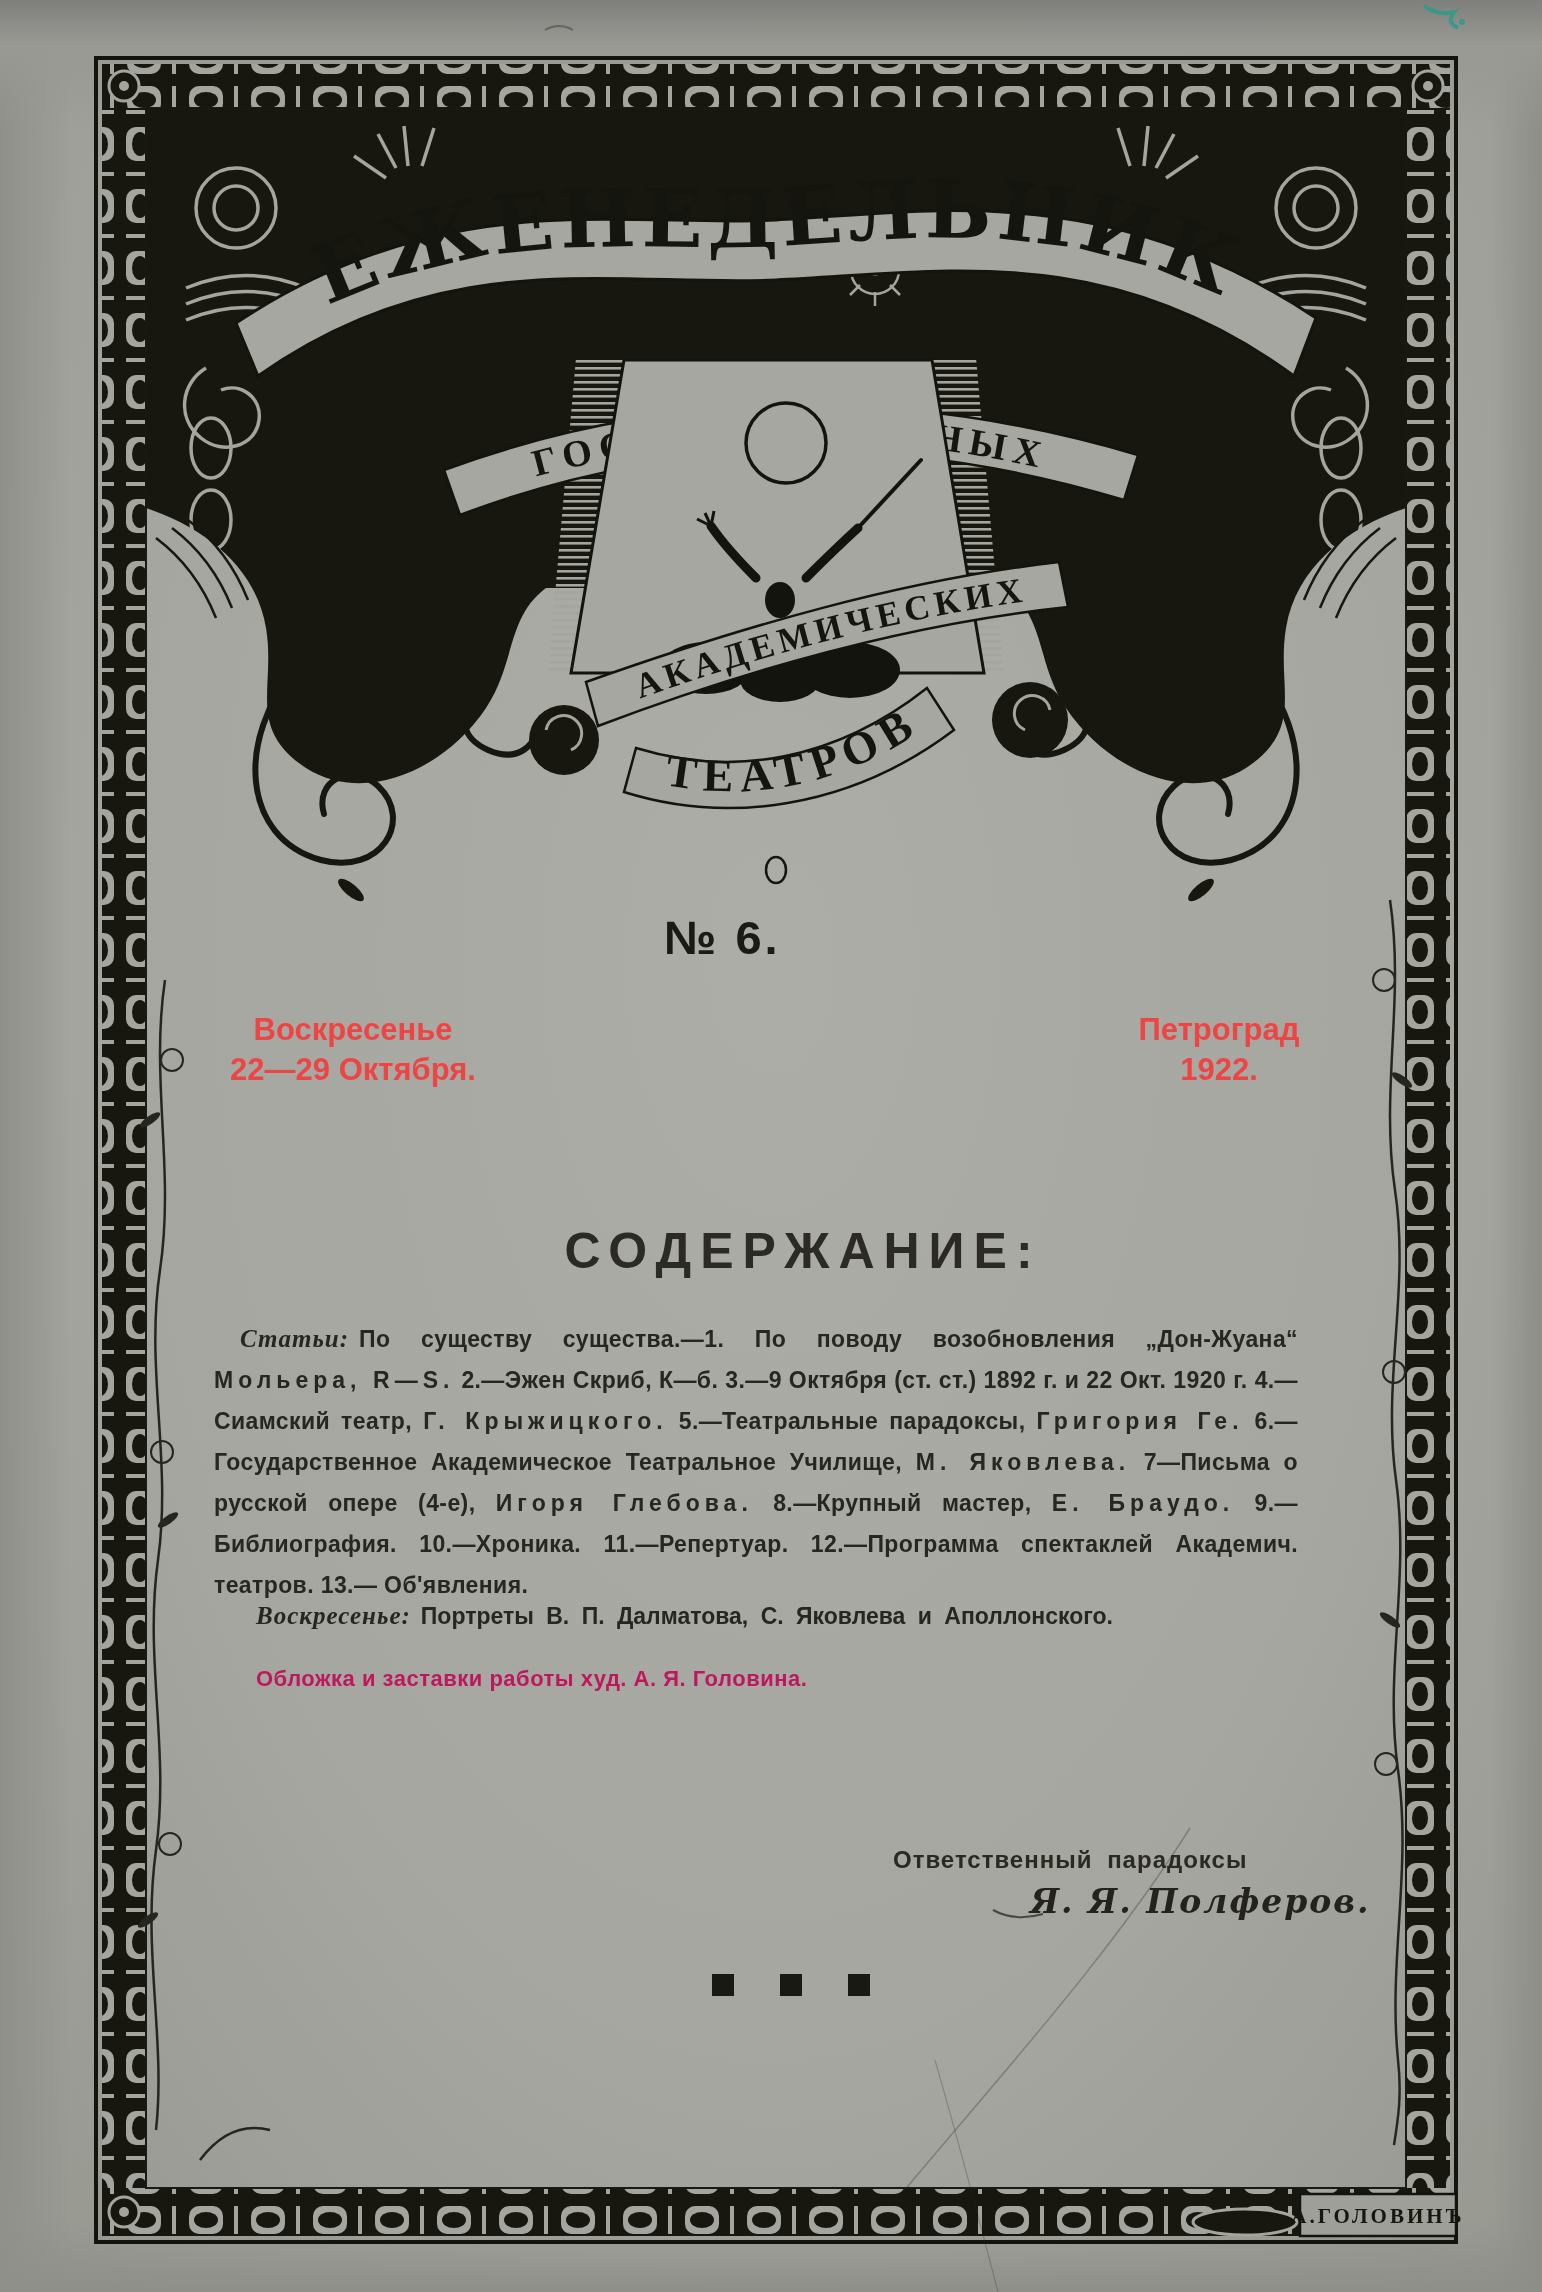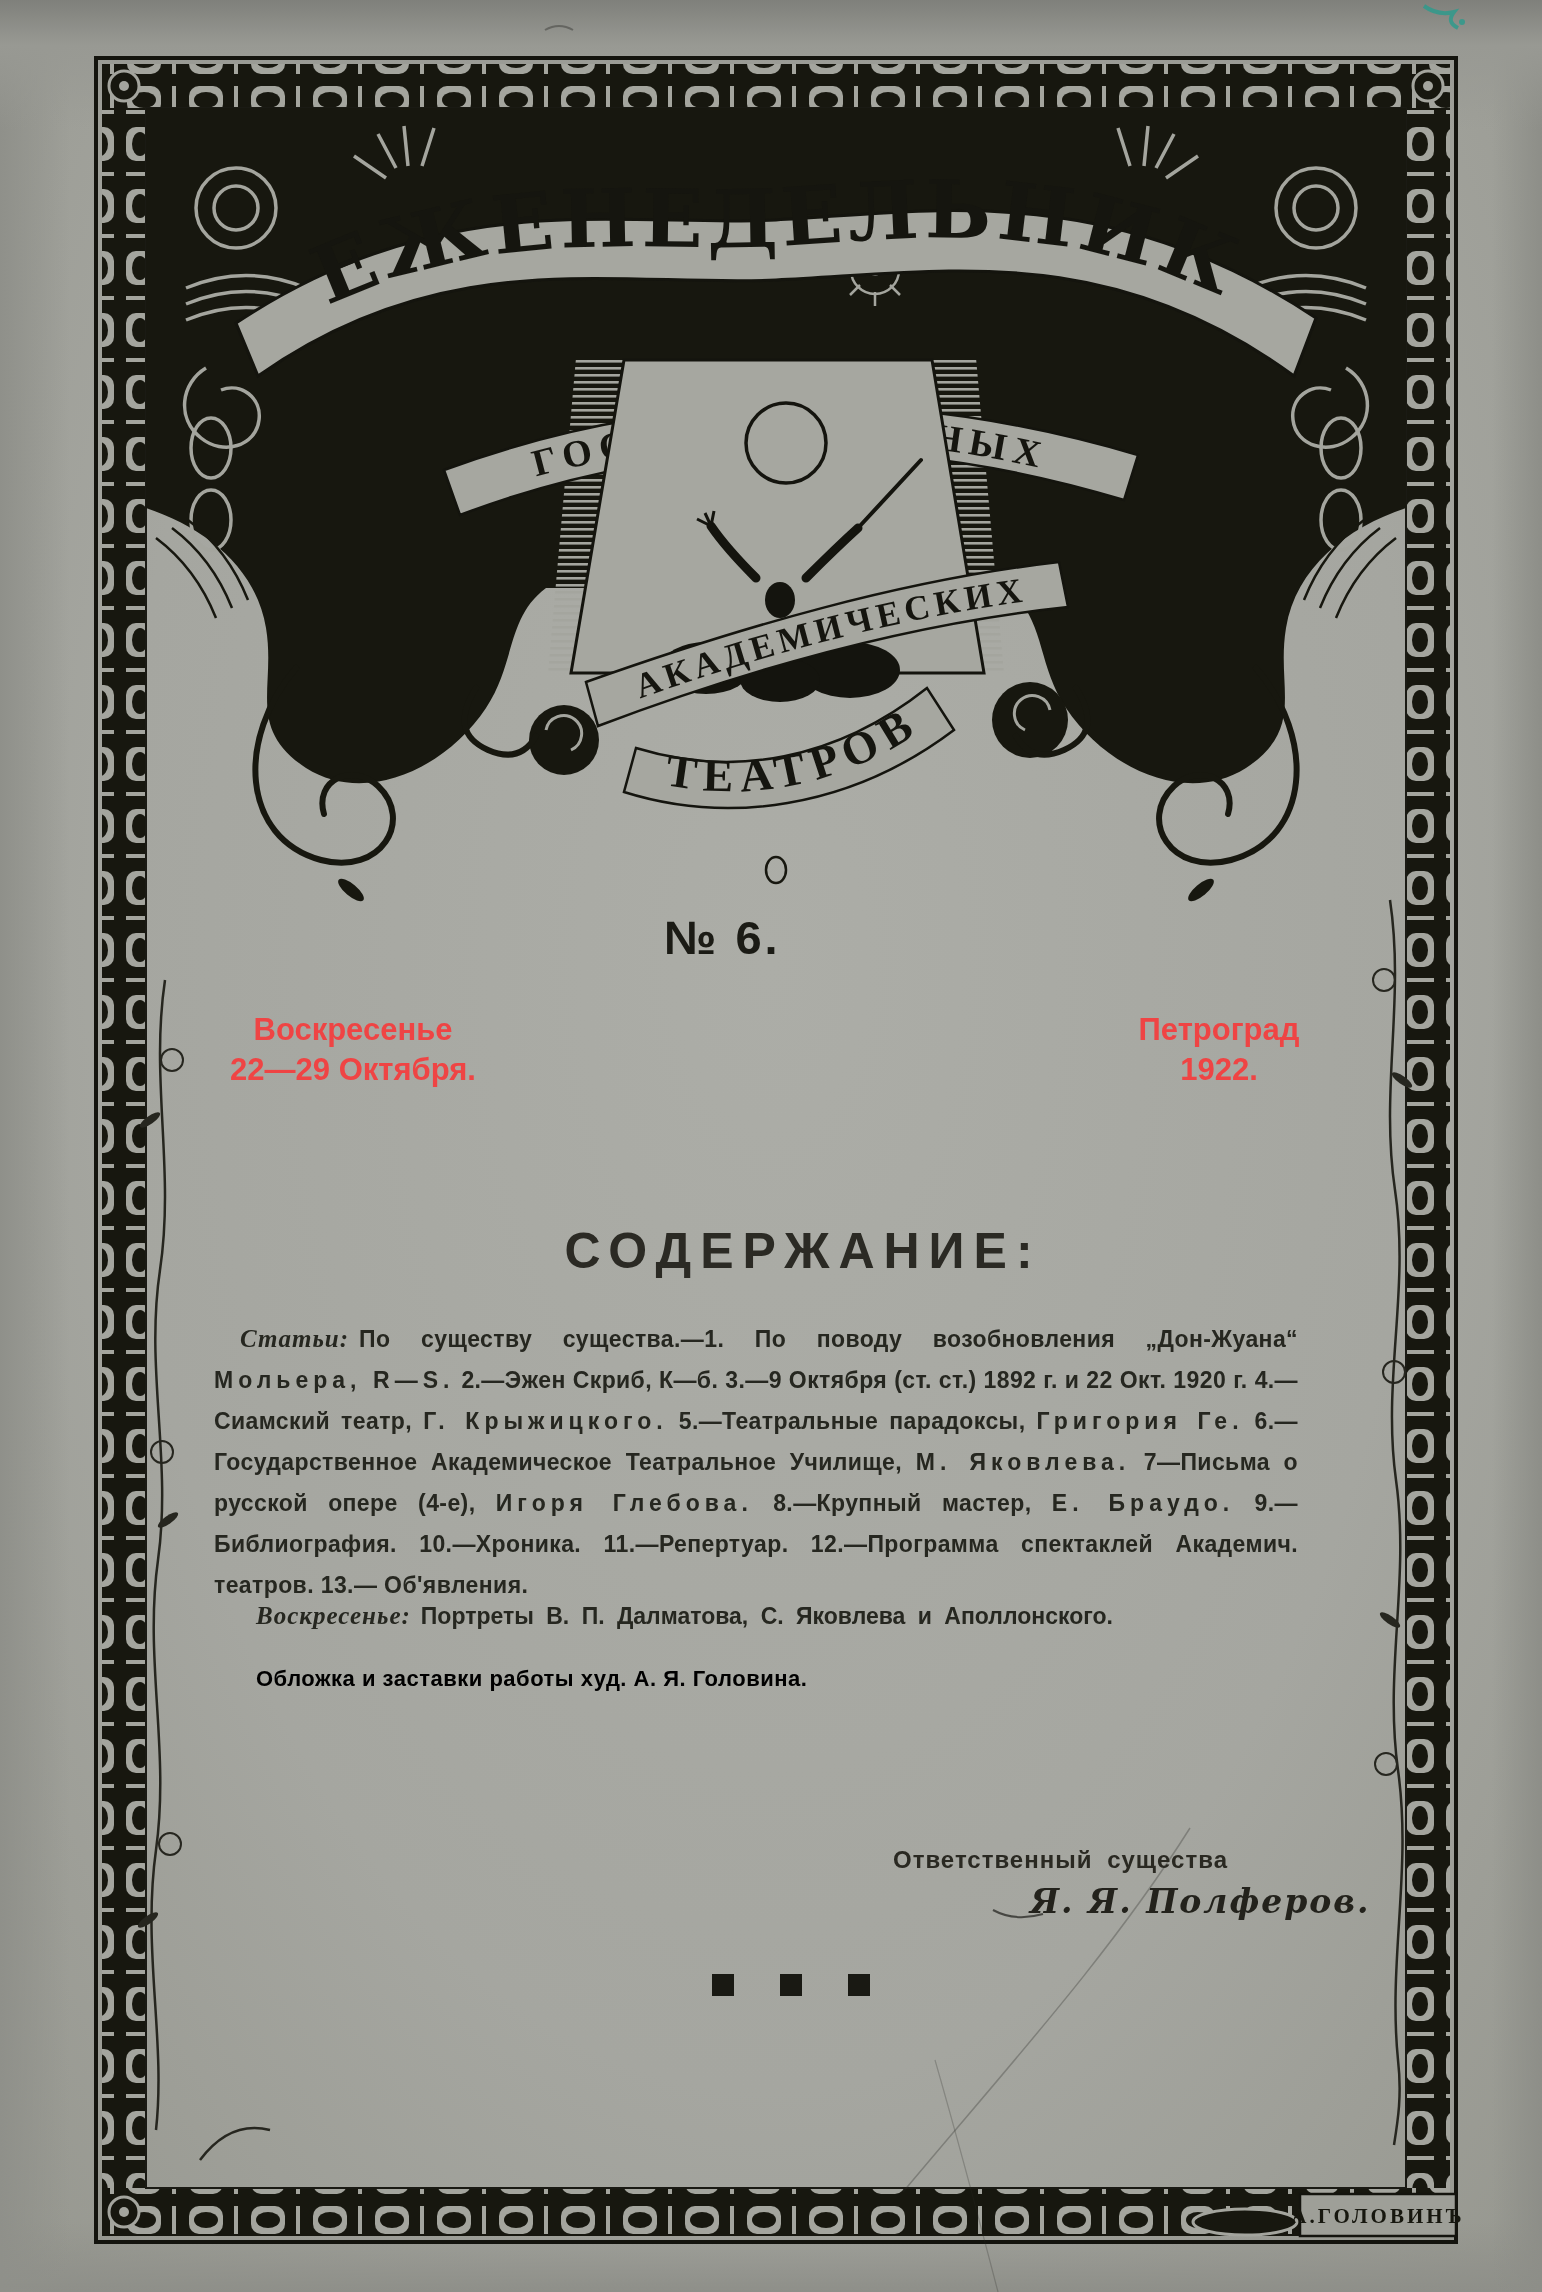--- a/index.html
+++ b/index.html
@@ -23,21 +23,21 @@
     font-size:50px;font-weight:bold;letter-spacing:9px;color:#2b2a24;}
   .contents-text{left:214px;top:1318px;width:1084px;font-size:23px;line-height:41px;
     font-weight:bold;text-align:justify;text-indent:26px;color:#262720;margin:0;}
   .label-italic{font-family:"Liberation Serif",serif;font-style:italic;font-weight:bold;
     font-size:25px;letter-spacing:1px;margin-right:10px;}
   .seg{letter-spacing:0.4px;}
   .seg.spaced{letter-spacing:5px;}
   .illus{left:230px;top:1602px;width:1096px;font-size:23px;font-weight:bold;word-spacing:6px;
     color:#262720;margin:0;text-indent:26px;}
   .cover-note{left:256px;top:1666px;font-size:22px;font-weight:bold;letter-spacing:0.5px;
-    color:#000000;margin:0;}
+    color:#be185d;margin:0;}
   .editor-label{left:893px;top:1846px;font-size:24px;font-weight:bold;letter-spacing:1px;
     word-spacing:7px;color:#2a2922;}
   .editor-name{left:1030px;top:1882px;font-family:"DejaVu Serif",serif;font-style:italic;
     font-weight:bold;font-size:33px;letter-spacing:2px;color:#23221c;}
   .squares{left:712px;top:1974px;display:flex;}
   .sq{width:22px;height:22px;background:#191913;margin-right:46px;}
 </style>
 </head>
 <body>
 
@@ -227,20 +227,20 @@
 </div>
 
 <div class="abs contents-heading">СОДЕРЖАНИЕ:</div>
 
 <p class="abs contents-text"><span class="label-italic">Статьи:</span><span><span class="seg">По существу существа.—1. По поводу возобновления „Дон-Жуана“ </span><span class="seg spaced">Мольера, R—S.</span><span class="seg"> 2.—Эжен Скриб, К—б. 3.—9 Октября (ст. ст.) 1892 г. и 22 Окт. 1920 г. 4.—Сиамский театр, </span><span class="seg spaced">Г. Крыжицкого.</span><span class="seg"> 5.—Театральные парадоксы, </span><span class="seg spaced">Григория Ге.</span><span class="seg"> 6.—Государственное Академическое Театральное Училище, </span><span class="seg spaced">М. Яковлева.</span><span class="seg"> 7—Письма о русской опере (4-е), </span><span class="seg spaced">Игоря Глебова.</span><span class="seg"> 8.—Крупный мастер, </span><span class="seg spaced">Е. Браудо.</span><span class="seg"> 9.—Библиография. 10.—Хроника. 11.—Репертуар. 12.—Программа спектаклей Академич. театров. 13.— Об'явления.</span></span></p>
 
 <p class="abs illus"><span class="label-italic">Воскресенье:</span><span>Портреты В. П. Далматова, С. Яковлева и Аполлонского.</span></p>
 
 <p class="abs cover-note">Обложка и заставки работы худ. А. Я. Головина.</p>
 
-<div class="abs editor-label">Ответственный существа</div>
+<div class="abs editor-label">Ответственный парадоксы</div>
 <div class="abs editor-name">Я. Я. Полферов.</div>
 
 <div class="abs squares">
   <span class="sq"></span>
   <span class="sq"></span>
   <span class="sq"></span>
 </div>
 
 </body></html>

